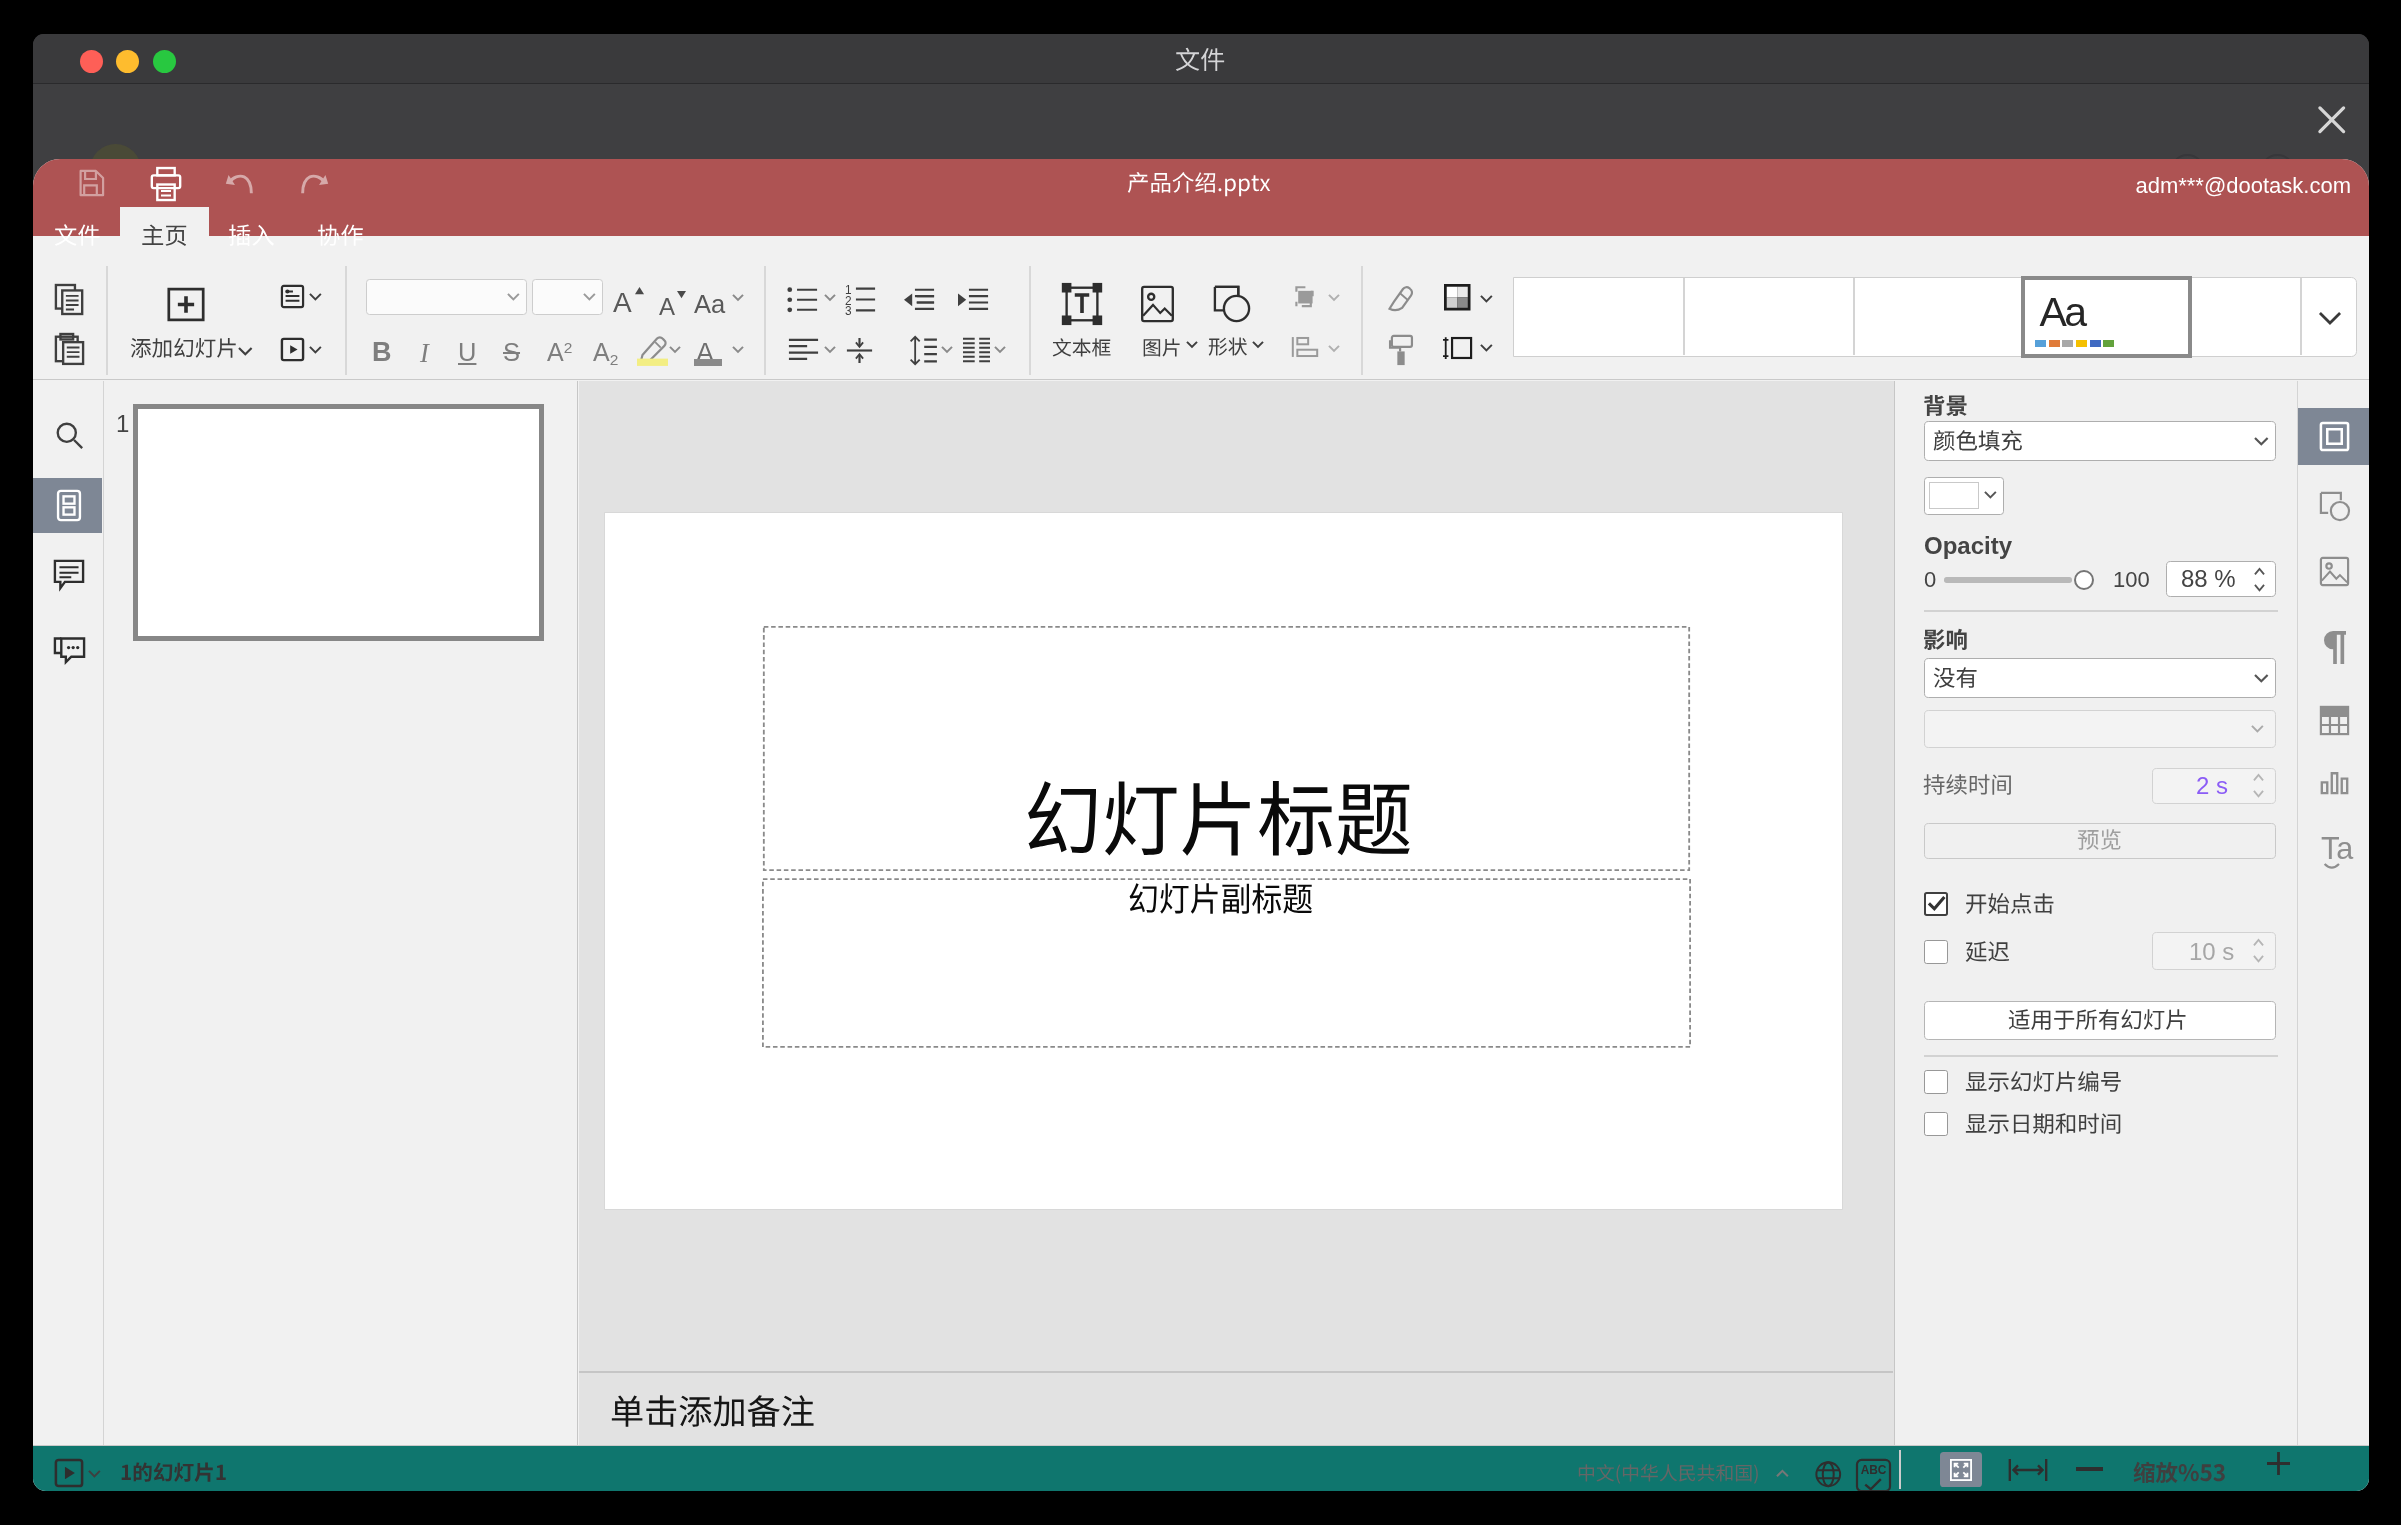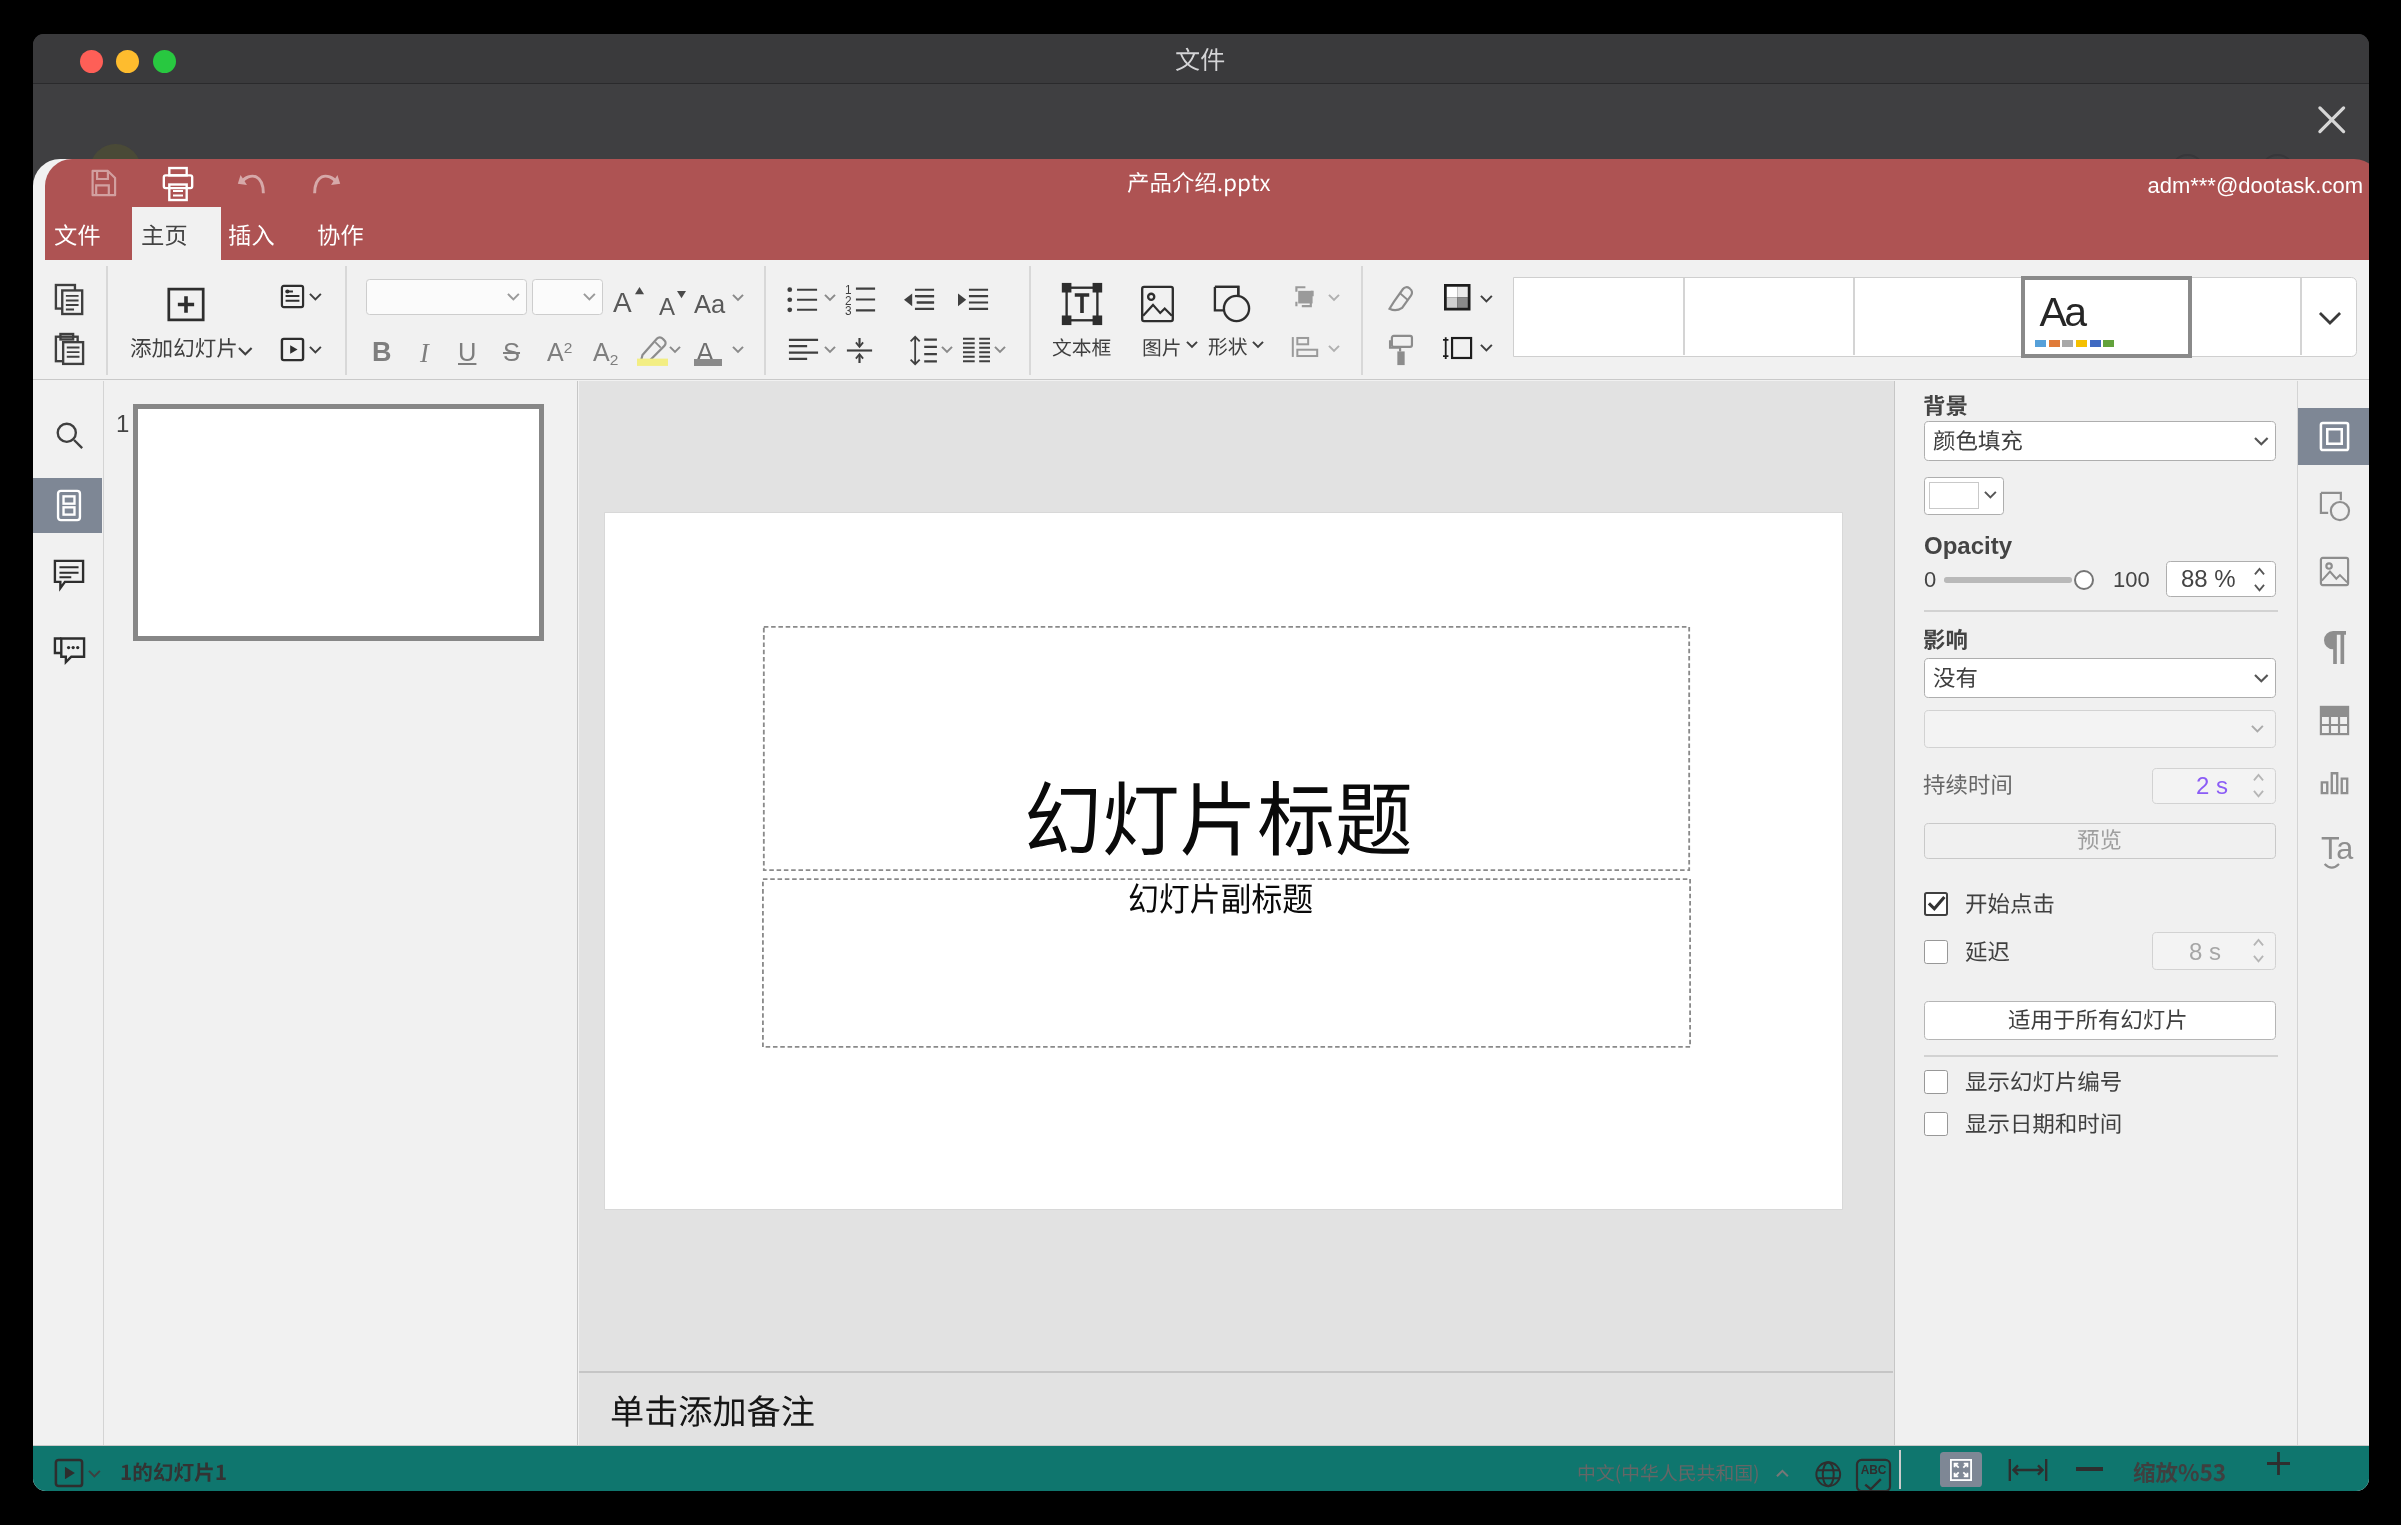--- a/index.html
+++ b/index.html
@@ -2,21 +2,21 @@
 <html style="font-size:14.6px"><head><meta charset="utf-8"><style>
 *{box-sizing:border-box;margin:0;padding:0}
 html,body{width:2401px;height:1526px}
 body{background:#000;font-family:"Liberation Sans",sans-serif;position:relative;overflow:hidden}
 .ab{position:absolute}
 svg.ab{overflow:visible}
 .win{position:absolute;left:33px;top:34px;width:2336px;height:1457px;background:#3F3F41;border-radius:11px 11px 12.8px 12.8px;overflow:hidden}
 .tbar{position:absolute;left:0;top:0;width:2336px;height:50px;background:#3A3A3C;border-bottom:1.8px solid #2A2A2C}
 .light{position:absolute;top:15.5px;width:23px;height:23px;border-radius:50%}
 .ed{position:absolute;left:0;top:125px;width:2336px;height:1332px;background:#f1f1f1;border-radius:27px 27px 0 0}
-.redbar{position:absolute;left:12px;top:0;width:2336px;height:101px;background:#AE5353;border-radius:27px 27px 0 0}
+.redbar{position:absolute;left:0;top:0;width:2336px;height:77px;background:#AE5353;border-radius:27px 27px 0 0}
 .tab{position:absolute;top:48px;height:53px;line-height:53px;text-align:center;color:#fff}
 .toolbar{position:absolute;left:0;top:101px;width:2336px;height:120px;background:#f1f1f1;border-bottom:1.8px solid #c9c9c9}
 .sep{position:absolute;top:5.5px;width:1.8px;height:109px;background:#d8d8d8}
 .combo{position:absolute;background:#fbfbfb;border:1.8px solid #cdcdcd;border-radius:3.6px}
 .main{position:absolute;left:0;top:222px;width:2336px;height:1064px}
 .rail{position:absolute;left:0;top:0;width:71px;height:1064px;background:#f1f1f1;border-right:1.8px solid #d4d4d4}
 .thumbs{position:absolute;left:71px;top:0;width:474px;height:1064px;background:#f1f1f1;border-right:1.8px solid #c6c6c6}
 .canvas{position:absolute;left:546px;top:0;width:1316px;height:1064px;background:#e2e2e2}
 .rpanel{position:absolute;left:1861px;top:0;width:449px;height:1064px;background:#f0f0f0;border-left:1.8px solid #c6c6c6}
 .rrail{position:absolute;left:2264px;top:0;width:72px;height:1064px;background:#f0f0f0;border-left:1.8px solid #d4d4d4}
@@ -359,21 +359,21 @@
     <svg class="ab" style="left:358px;top:409px" width="11" height="7.3" viewBox="0 0 12 8">
             <path d="M1 1l5 6 5-6" fill="none" stroke="#b5b5b5" stroke-width="2"></path>
           </svg>
     <div class="btn" style="left:29px;top:442px;width:352px;height:36px;border-color:#c9c9c9"></div>
     <div class="cb on" style="left:29px;top:511px"></div>
     <svg class="ab" style="left:33px;top:515px" width="17.3" height="14.6" viewBox="0 0 19 16">
             <path d="M1 8l6 6L18 1" fill="none" stroke="#333" stroke-width="3.4"></path>
           </svg>
     <div class="cb" style="left:29px;top:559px"></div>
     <div class="dd dis" style="left:257px;top:551px;width:124px;height:38px"></div>
-    <div class="ab" style="left:294px;top:557px;color:#a6a6a6;font-size:24px">8 s</div>
+    <div class="ab" style="left:294px;top:557px;color:#a6a6a6;font-size:24px">10 s</div>
     <svg class="ab" style="left:358px;top:558px" width="11" height="7.3" viewBox="0 0 12 8">
             <path d="M1 7l5-6 5 6" fill="none" stroke="#b5b5b5" stroke-width="2"></path>
           </svg>
     <svg class="ab" style="left:358px;top:574px" width="11" height="7.3" viewBox="0 0 12 8">
             <path d="M1 1l5 6 5-6" fill="none" stroke="#b5b5b5" stroke-width="2"></path>
           </svg>
     <div class="btn" style="left:29px;top:620px;width:352px;height:39px;background:#fff;border-color:#b5b5b5"></div>
     <div class="ab" style="left:29px;top:674px;width:354px;height:1.8px;background:#d2d2d2"></div>
     <div class="cb" style="left:29px;top:689px"></div>
     <div class="cb" style="left:29px;top:731px"></div>

